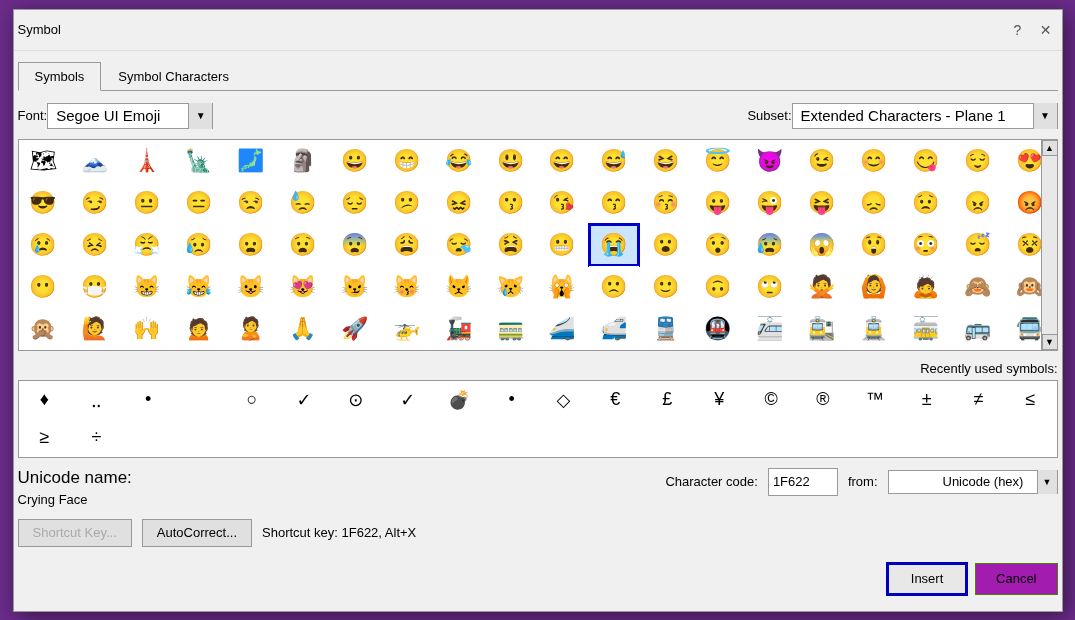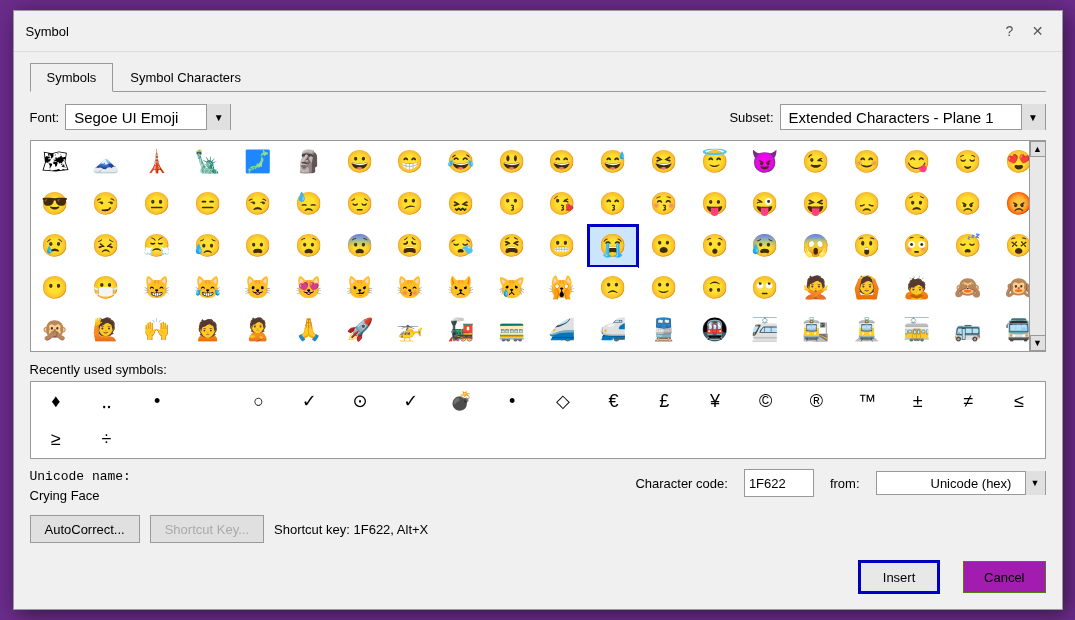--- a/index.html
+++ b/index.html
@@ -15,21 +15,21 @@
       background: #f0f0f0;
       border: 1px solid #999;
       box-shadow: 4px 4px 20px rgba(0,0,0,0.5);
       width: 1050px;
       min-height: 600px;
       display: flex;
       flex-direction: column;
     }
     .title-bar {
       background: #f0f0f0;
-      padding: 8px 12px;
+      padding: 8px 4px;
       display: flex;
       align-items: center;
       justify-content: space-between;
       border-bottom: 1px solid #ddd;
     }
     .title-bar-title {
       font-size: 13px;
       font-weight: normal;
       color: #000;
     }
@@ -44,21 +44,21 @@
       cursor: pointer;
       font-size: 14px;
       color: #555;
       width: 24px;
       height: 24px;
       display: flex;
       align-items: center;
       justify-content: center;
     }
     .dialog-content {
-      padding: 10px 16px 16px;
+      padding: 10px 4px 16px;
       flex: 1;
       display: flex;
       flex-direction: column;
     }
     .tabs {
       display: flex;
       border-bottom: 1px solid #999;
       margin-bottom: 12px;
     }
     .tab {
@@ -77,21 +77,20 @@
     }
     .controls-row {
       display: flex;
       align-items: center;
       justify-content: space-between;
       margin-bottom: 10px;
     }
     .font-row, .subset-row {
       display: flex;
       align-items: center;
-      gap: 6px;
       justify-content: space-between;
     }
     label {
       font-size: 13px;
       color: #000;
     }
     .dropdown {
       display: flex;
       align-items: center;
       background: #fff;
@@ -172,20 +171,21 @@
     .scroll-track {
       flex: 1;
       background: #e8e8e8;
     }
     .recently-section {
       margin-bottom: 10px;
     }
     .recently-label {
       font-size: 13px;
       margin-bottom: 4px;
+      text-align: right;
     }
     .recently-grid {
       display: grid;
       grid-template-columns: repeat(20, 1fr);
       border: 1px solid #999;
       background: #fff;
     }
     .recently-cell {
       height: 38px;
       display: flex;
@@ -198,31 +198,30 @@
     .info-section {
       display: flex;
       align-items: flex-start;
       gap: 20px;
       margin-bottom: 12px;
     }
     .unicode-name-block {
       flex: 1;
     }
     .unicode-name-label {
-      font-size: 13px;
-      font-family: Liberation Mono, monospace;
+      font-size: 17px;
     }
     .unicode-name-value {
       font-size: 13px;
       margin-top: 4px;
     }
     .char-code-block {
       display: flex;
       align-items: center;
-      gap: 16px;
+      gap: 10px;
       justify-content: flex-end;
     }
     .char-code-input {
       border: 1px solid #999;
       background: #fff;
       height: 28px;
       width: 70px;
       padding: 0 4px;
       font-size: 13px;
       text-align: left;
@@ -268,21 +267,21 @@
     .action-btn.disabled {
       color: #aaa;
       cursor: default;
     }
     .shortcut-text {
       font-size: 13px;
     }
     .bottom-row {
       display: flex;
       justify-content: flex-end;
-      gap: 24px;
+      gap: 8px;
       margin-top: auto;
     }
     .bottom-btn {
       height: 32px;
       min-width: 80px;
       padding: 0 20px;
       font-size: 13px;
       cursor: pointer;
       border: 1px solid #4d7c0f;
       background: #a21caf;
@@ -477,22 +476,22 @@
         <input class="char-code-input" type="text" value="1F622" style="">
         <label>from:</label>
         <div class="from-dropdown">
           <span class="from-dropdown-text">Unicode (hex)</span>
           <div class="from-dropdown-arrow">▼</div>
         </div>
       </div>
     </div>
 
     <div class="shortcut-section">
+      <button class="action-btn disabled">Shortcut Key...</button>
       <button class="action-btn">AutoCorrect...</button>
-      <button class="action-btn disabled">Shortcut Key...</button>
       <span class="shortcut-text">Shortcut key: 1F622, Alt+X</span>
     </div>
 
     <div class="bottom-row">
       <button class="bottom-btn insert-btn">Insert</button>
       <button class="bottom-btn">Cancel</button>
     </div>
   </div>
 </div>
 

